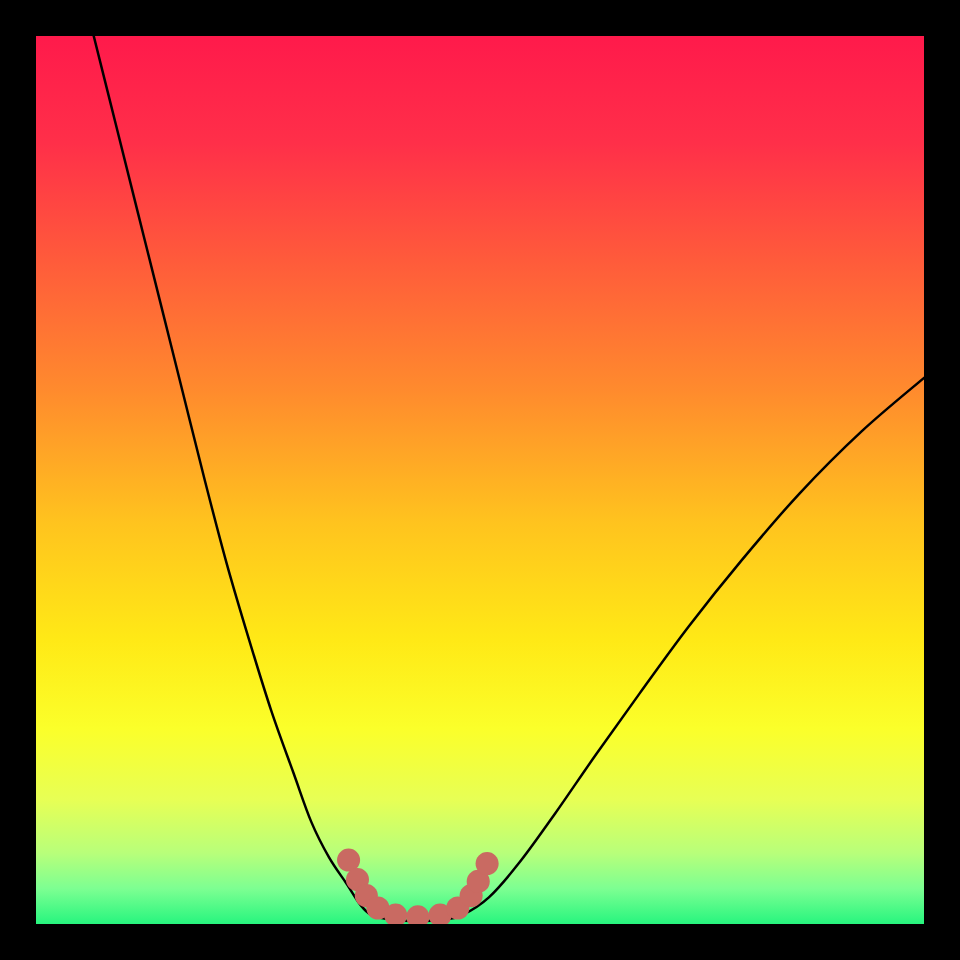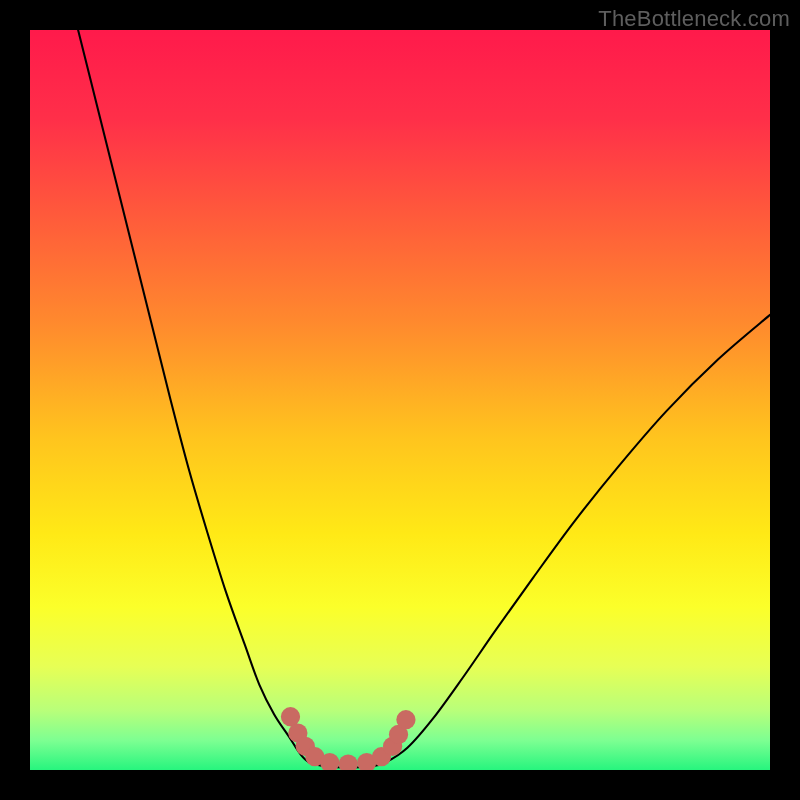--- a/index.html
+++ b/index.html
@@ -31,21 +31,20 @@
     color: #5e5e5e;
     font-size: 22px;
     letter-spacing: 0.2px;
     user-select: none;
   }
 </style>
 </head>
 <body>
 
 <div class="frame">
-  <div class="watermark">TheBottleneck.com</div>
 
   <svg class="plot" viewBox="0 0 1 1" preserveAspectRatio="none">
     <defs>
       <linearGradient id="heat" x1="0" y1="0" x2="0" y2="1">
           <stop offset="0%" stop-color="#ff1a4b"></stop>
           <stop offset="12%" stop-color="#ff2f49"></stop>
           <stop offset="25%" stop-color="#ff5a3b"></stop>
           <stop offset="40%" stop-color="#ff8b2d"></stop>
           <stop offset="55.00000000000001%" stop-color="#ffc41e"></stop>
           <stop offset="68%" stop-color="#ffe916"></stop>

